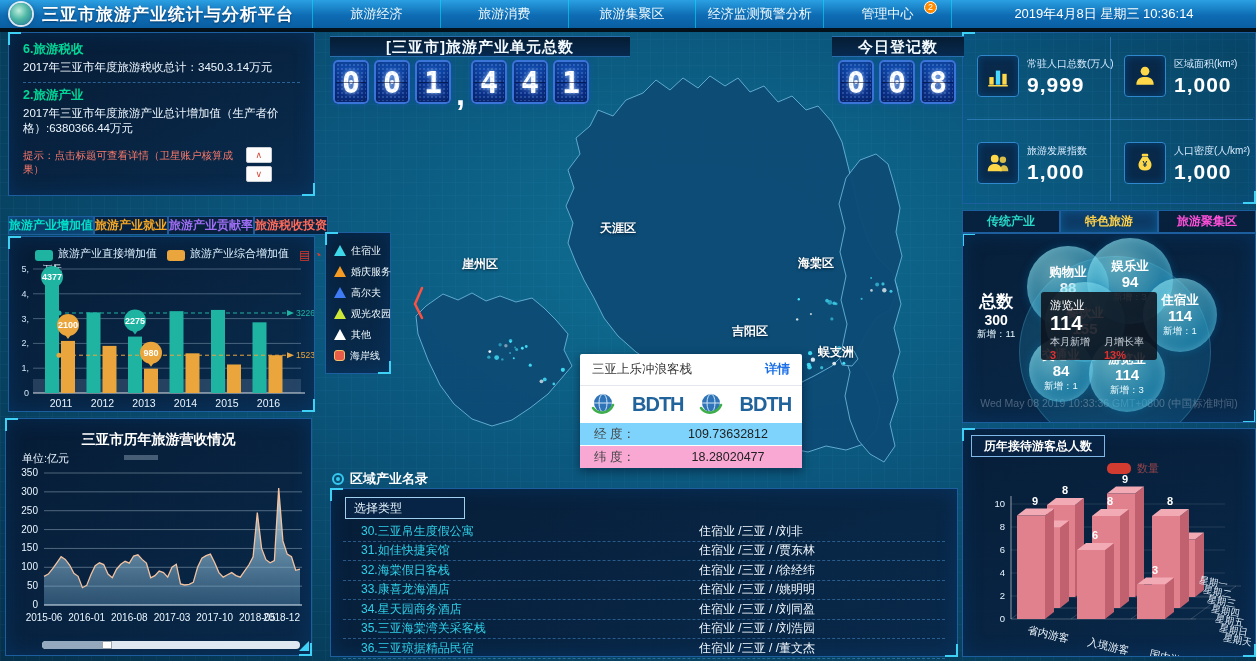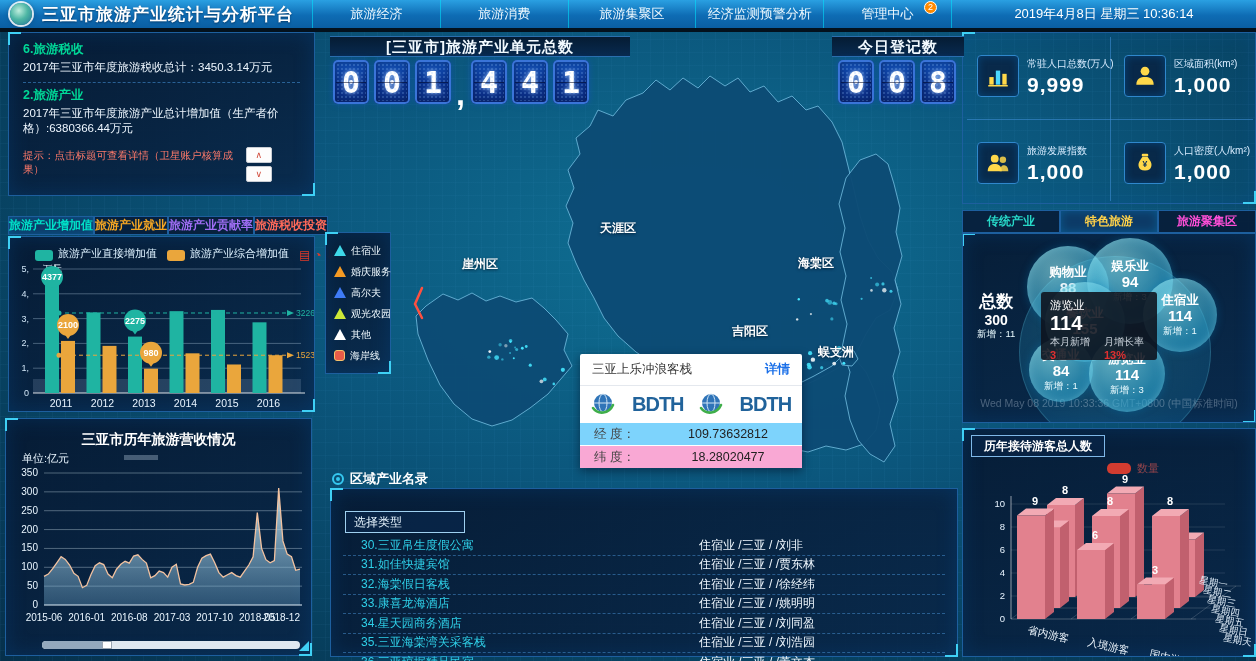--- a/index.html
+++ b/index.html
@@ -119,21 +119,21 @@
   .popup-row:nth-child(1) { background:#7dd3fc; }
   .popup-row:nth-child(2) { background:#f9a8d4; }
   .pr-label { width:74px; padding-left:14px; color:#444; }
   .pr-value { flex:1; text-align:center; color:#222; }
 
   
   #dir-header { position:absolute; left:332px; top:470px; display:flex; align-items:center; gap:6px; z-index:3; }
   .target-icon { width:12px; height:12px; border:2px solid #35c8f0; border-radius:50%; position:relative; }
   .target-icon::after { content:''; position:absolute; left:2px; top:2px; width:4px; height:4px; border-radius:50%; background:#35c8f0; }
   #dir-title { font-size:13px; font-weight:bold; color:#fff; }
-  #dir-panel { left:330px; top:488px; width:628px; height:169px; padding:20px 12px 0; z-index:3; }
+  #dir-panel { left:330px; top:488px; width:628px; height:169px; padding:6px 12px 0; z-index:3; }
   #dir-filter { width:120px; height:22px; border:1px solid #9fd0f0; background:rgba(10,40,80,.55);
     color:#e8f6ff; font-size:12px; line-height:20px; padding-left:8px; margin:2px 0 3px 2px; cursor:pointer; }
   .dir-row { display:flex; height:19.5px; align-items:center; border-bottom:1px dashed rgba(80,160,230,.45); }
   .dir-name { width:356px; padding-left:18px; font-size:12px; color:#2fd0e8; cursor:pointer; white-space:nowrap; overflow:hidden; }
   .dir-info { flex:1; font-size:12px; color:#f0f8ff; white-space:nowrap; }
 
   
   #stats-panel { left:962px; top:32px; width:294px; height:172px; background:none; border:1px solid #1d5f9e; }
   .stat-cell { position:absolute; width:147px; height:86px; }
   .stat-divider-v { position:absolute; left:147px; top:4px; width:1px; height:164px; background:rgba(60,140,210,.6); }

